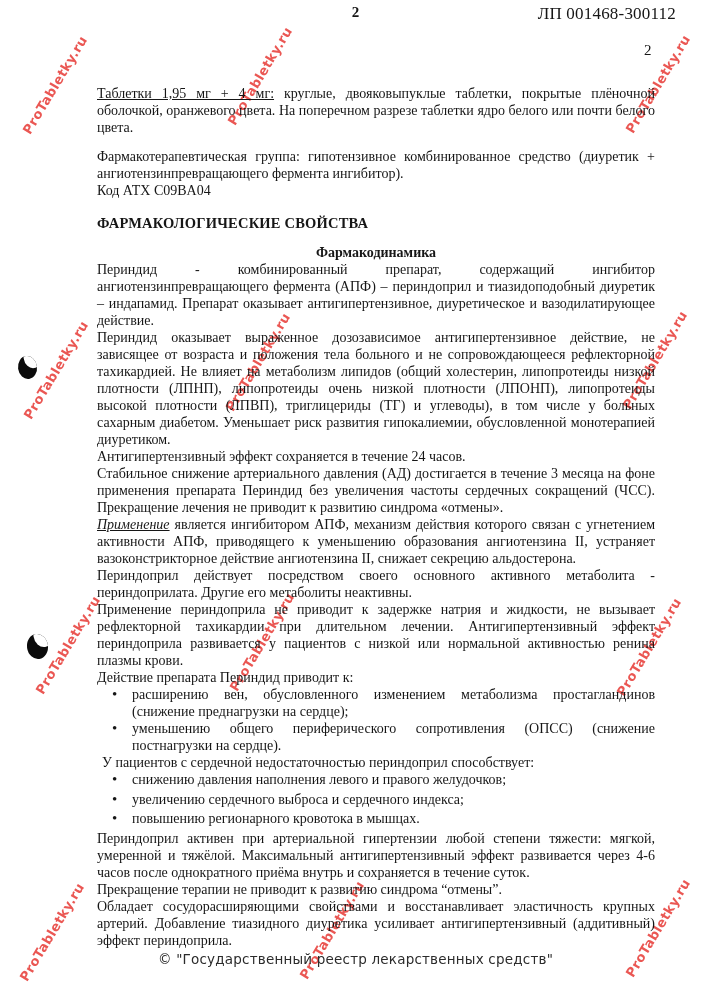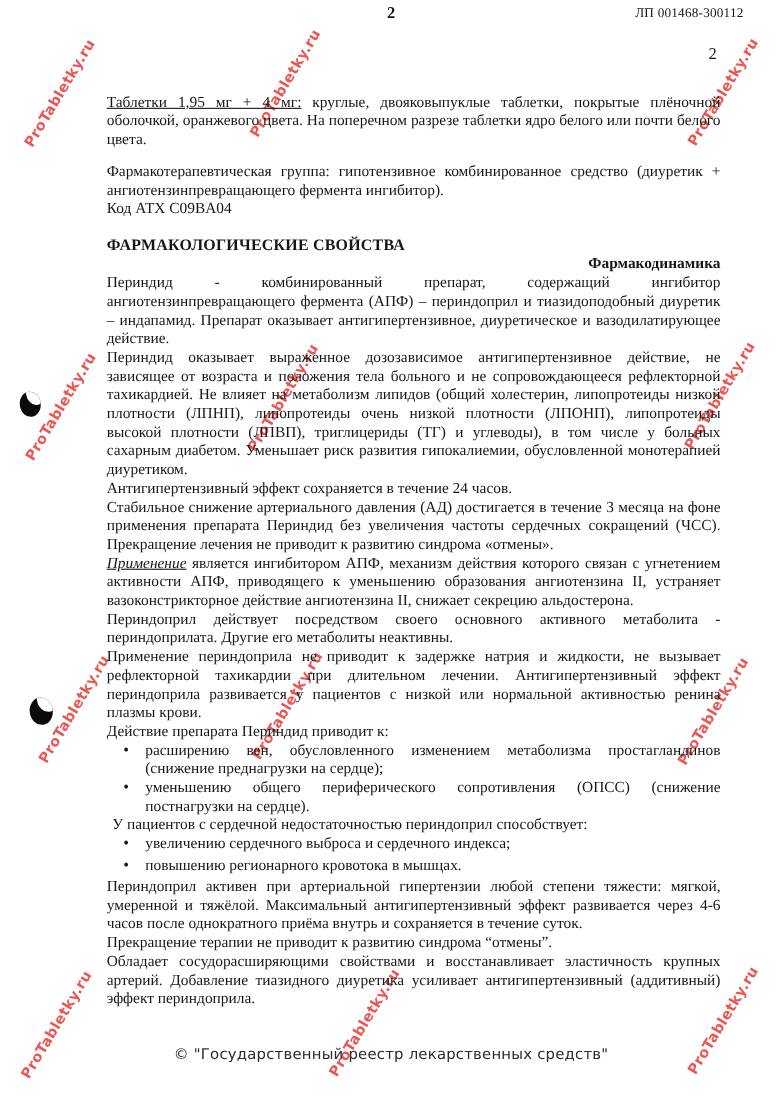--- a/index.html
+++ b/index.html
@@ -13,39 +13,39 @@
   }
   .page{position:absolute;inset:0;}
 
   
   .page-num-top{
     position:absolute;top:4px;left:0;width:711px;
     text-align:center;font-size:15px;font-weight:bold;
   }
   .doc-num{
     position:absolute;top:4px;right:35px;
-    font-size:12px;letter-spacing:0.2px;
+    font-size:17px;letter-spacing:0.2px;
   }
   .page-num-right{
     position:absolute;top:42px;left:644px;
     font-size:15px;
   }
 
   
   .body-text{
     position:absolute;left:97px;top:85px;width:558px;
     font-size:14px;line-height:17px;text-align:justify;
   }
   .body-text p{margin:0;}
   p.gap-after{margin-bottom:12px;}
   h2.section{
-    margin:15px 0 0 0;font-size:14.5px;line-height:18px;
+    margin:15px 0 12px 0;font-size:14.5px;line-height:18px;
     font-weight:bold;text-align:left;letter-spacing:0.2px;
   }
-  h3.subsection{margin:0;font-size:14px;line-height:17px;font-weight:bold;text-align:right;}
+  h3.subsection{margin:0;font-size:14px;line-height:17px;font-weight:bold;text-align:center;}
   .bold{font-weight:normal;}
   .underline{text-decoration:underline;}
   .ital-under{font-style:italic;text-decoration:underline;}
   .indent5{padding-left:5px;font-family:Liberation Serif, serif;}
 
   ul.blist{list-style:none;margin:0;padding:0;}
   ul.blist li{
     position:relative;
     padding-left:35px;margin:0;
   }
@@ -142,20 +142,21 @@
     <p>Действие препарата Периндид приводит к:</p>
 
     <ul class="blist">
       <li>расширению вен, обусловленного изменением метаболизма простагландинов (снижение преднагрузки на сердце);</li>
       <li>уменьшению общего периферического сопротивления (ОПСС) (снижение постнагрузки на сердце).</li>
     </ul>
 
     <p class="indent5">У пациентов с сердечной недостаточностью периндоприл способствует:</p>
 
     <ul class="blist spaced">
+      <li>снижению давления наполнения левого и правого желудочков;</li>
       <li>увеличению сердечного выброса и сердечного индекса;</li>
       <li>повышению регионарного кровотока в мышцах.</li>
     </ul>
 
     <p>Периндоприл активен при артериальной гипертензии любой степени тяжести: мягкой, умеренной и тяжёлой. Максимальный антигипертензивный эффект развивается через 4-6 часов после однократного приёма внутрь и сохраняется в течение суток.</p>
     <p>Прекращение терапии не приводит к развитию синдрома “отмены”.</p>
     <p>Обладает сосудорасширяющими свойствами и восстанавливает эластичность крупных артерий. Добавление тиазидного диуретика усиливает антигипертензивный (аддитивный) эффект периндоприла.</p>
 
   </div>
 

